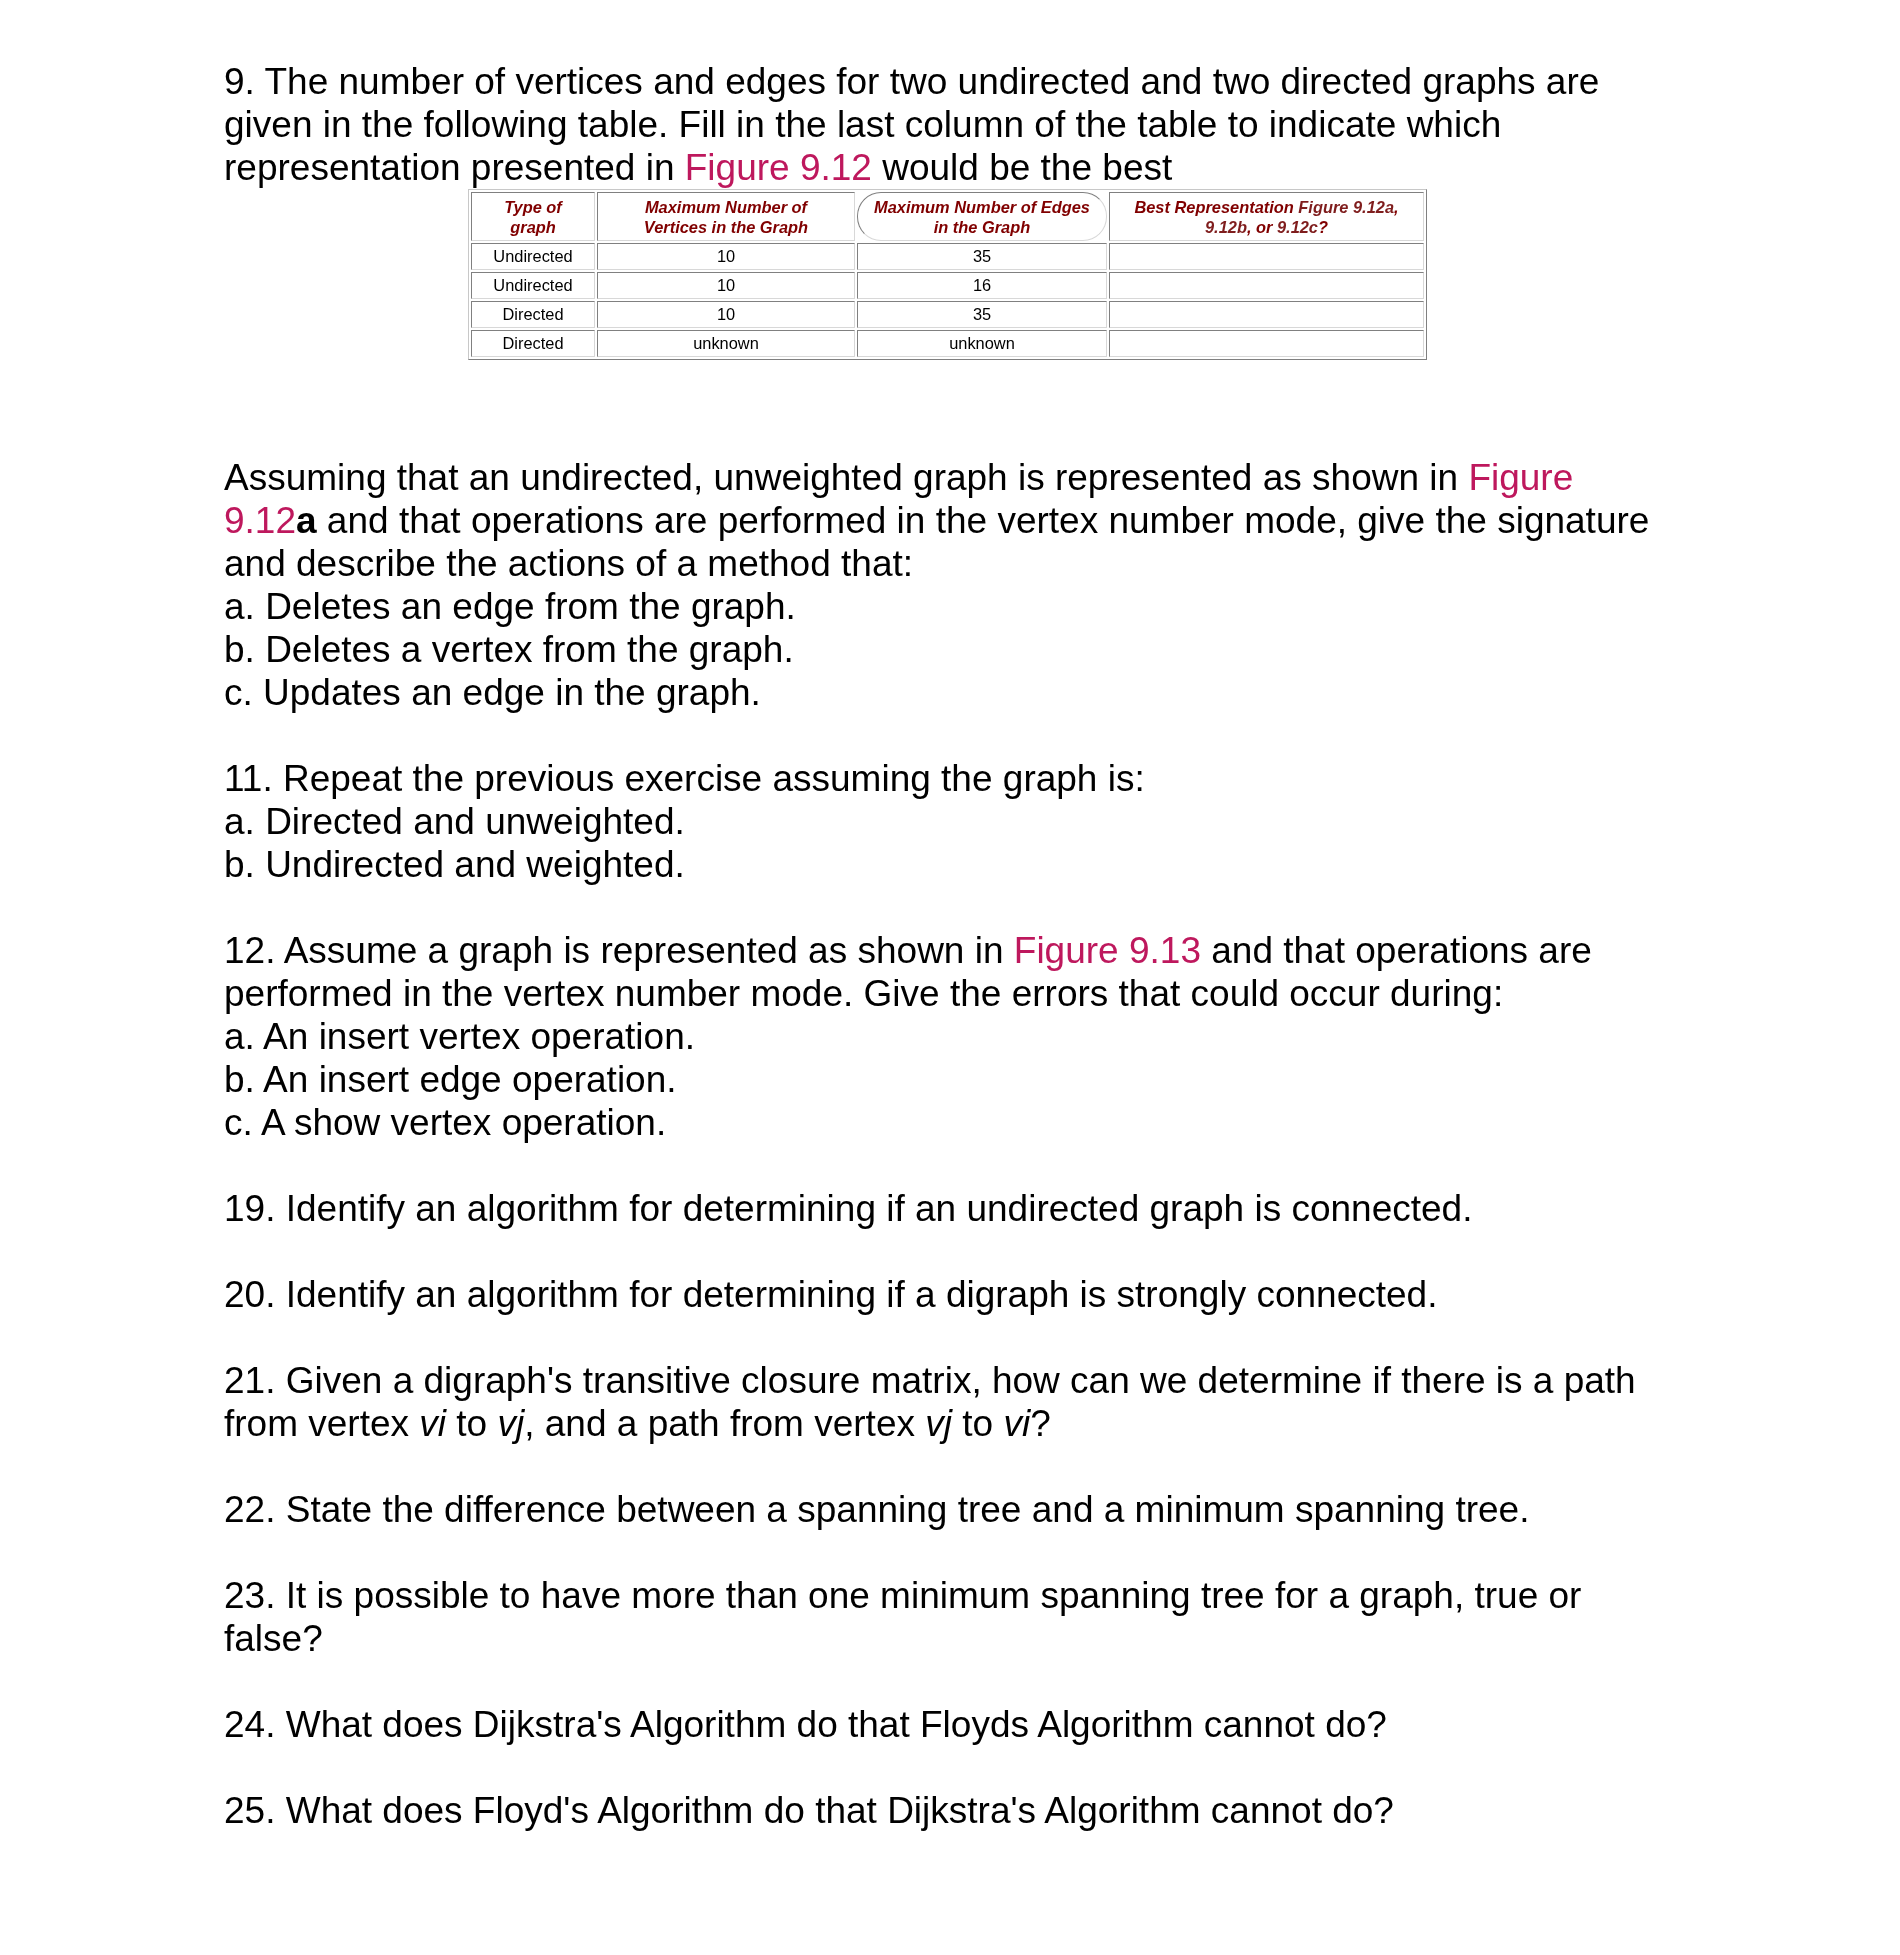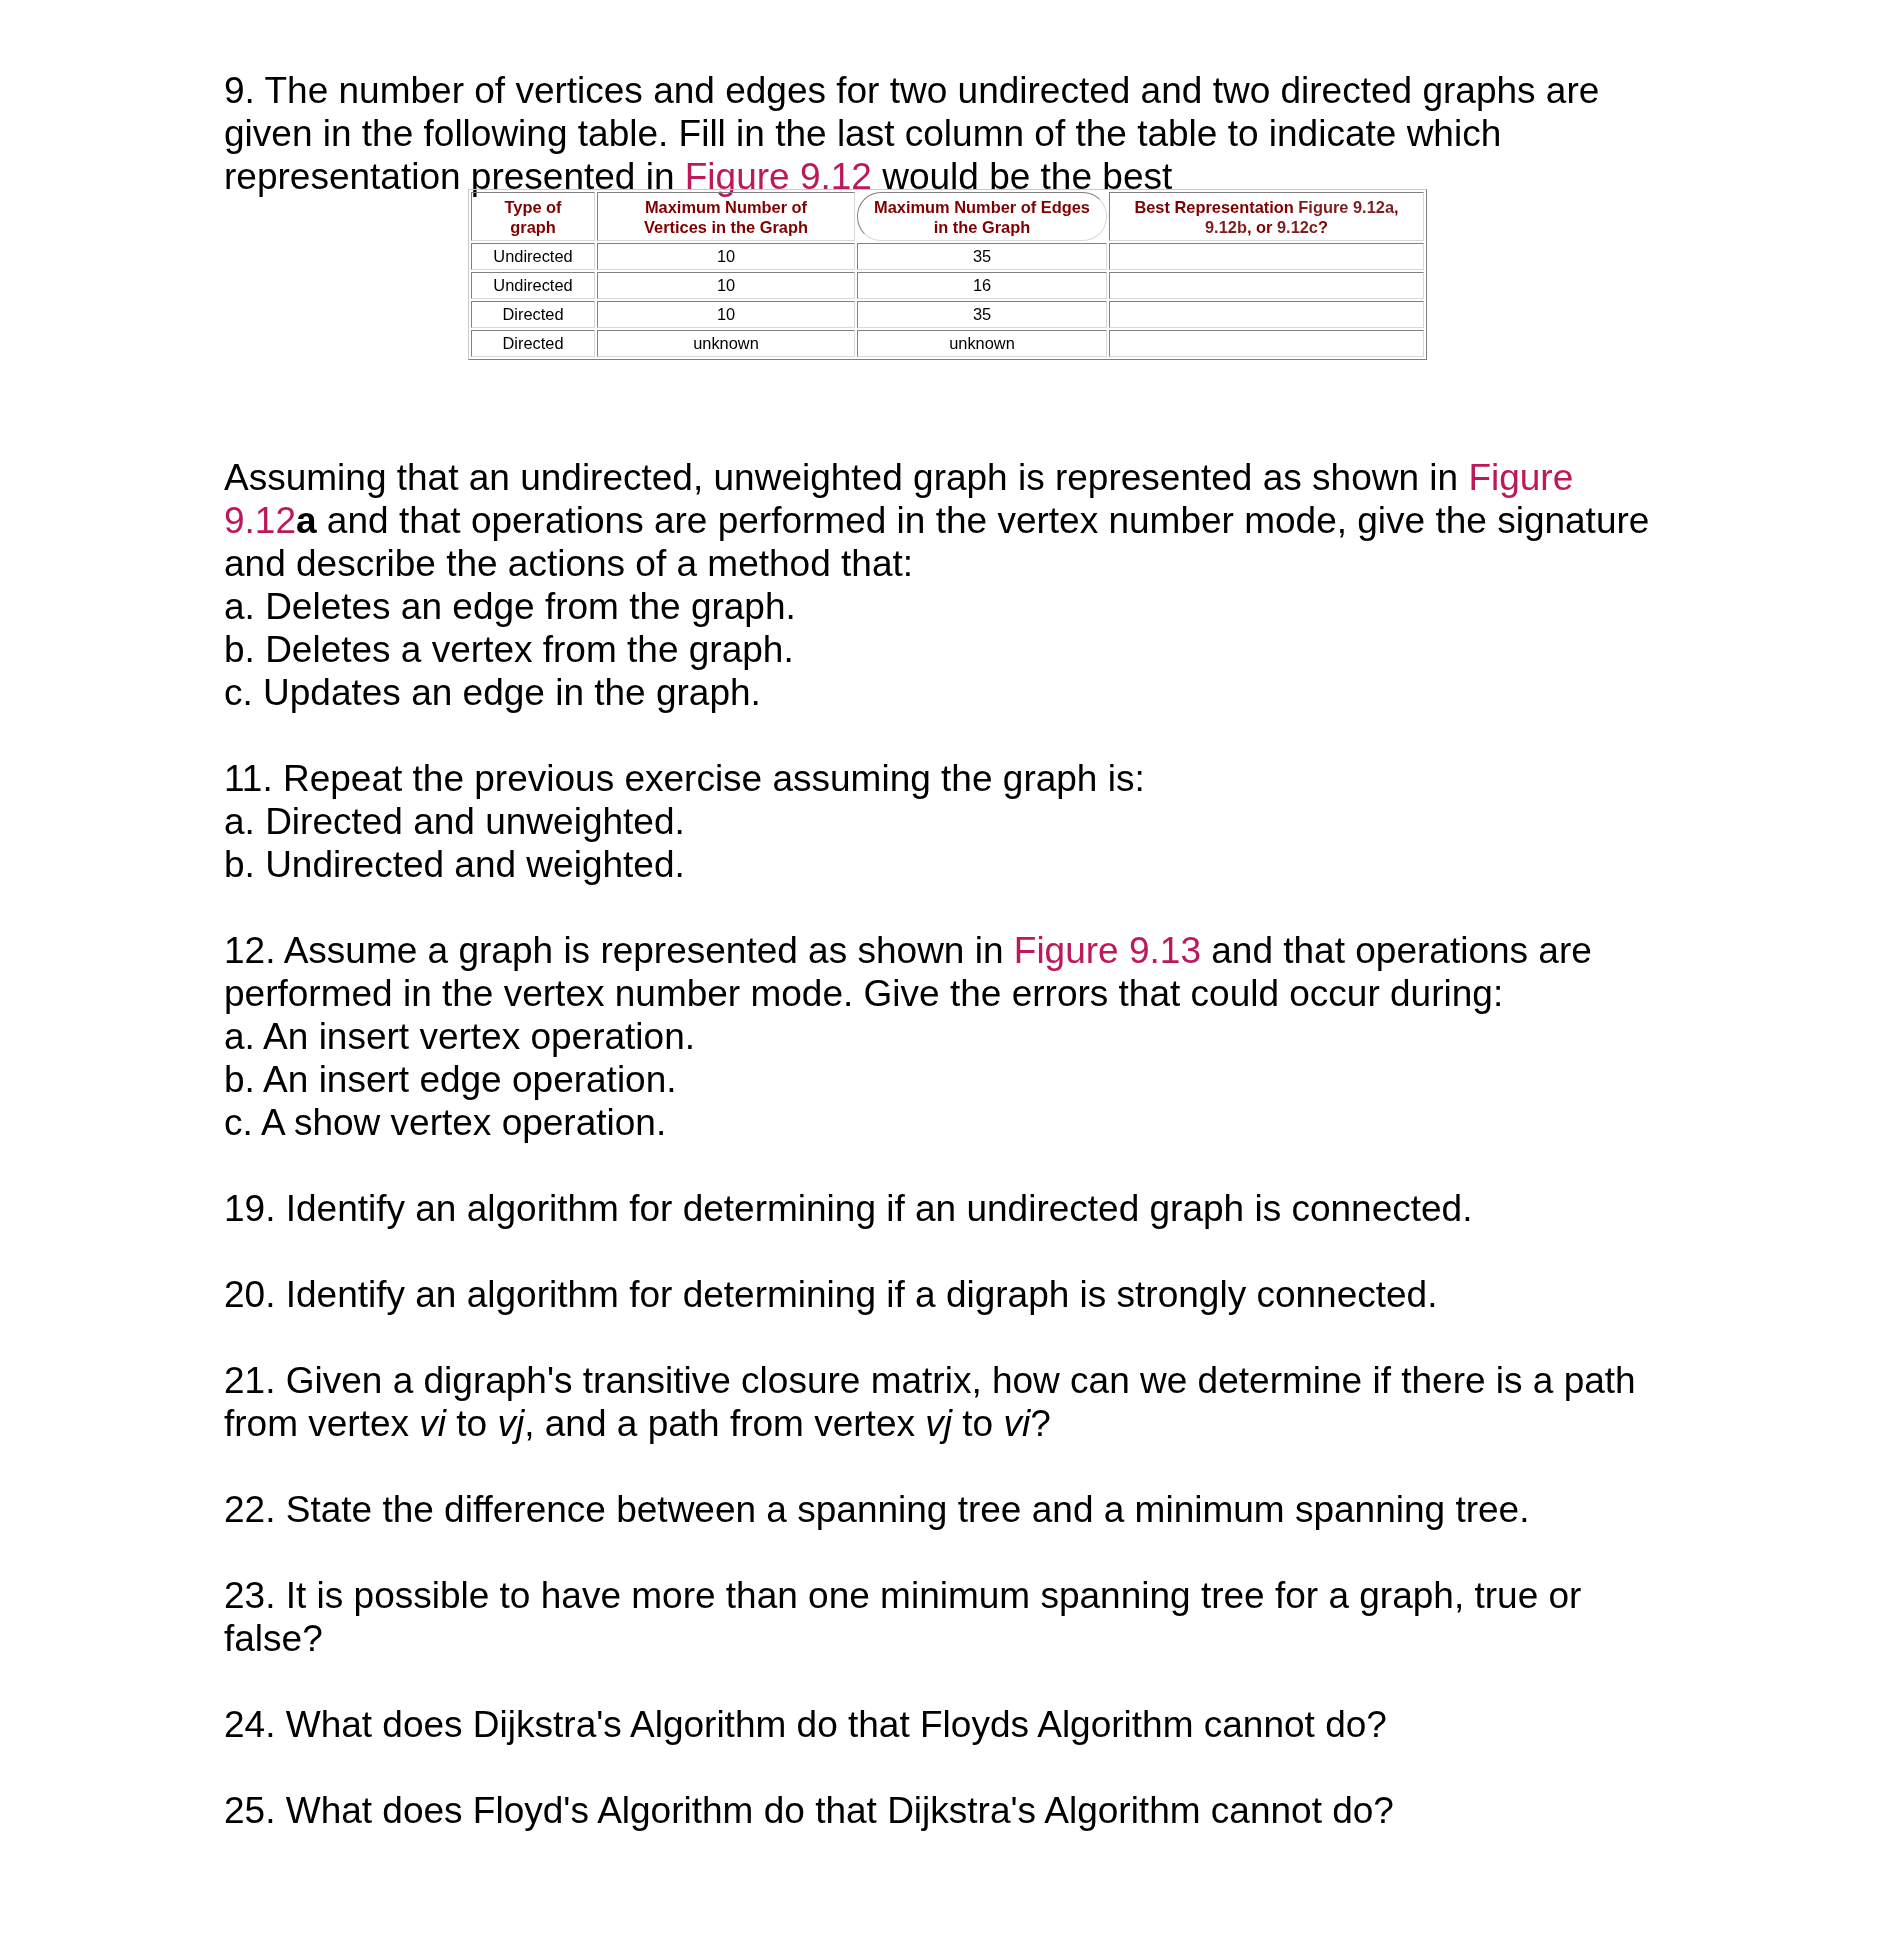--- a/index.html
+++ b/index.html
@@ -4,31 +4,31 @@
 <style>
   html, body { margin: 0; padding: 0; background: #ffffff; }
   body { width: 1901px; height: 1955px; position: relative; overflow: hidden;
          font-family: "Liberation Sans", sans-serif; color: #000; }
   .block { position: absolute; left: 224px; width: 1491px;
            font-size: 37px; line-height: 43px; white-space: nowrap; }
   .line { display: block; height: 43px; }
   .green { color: #be185d; }
   .bold { font-weight: bold; }
   .it { font-style: italic; }
-  #intro { top: 69px; }
+  #intro { top: 60px; }
   #rest { top: 456px; }
 
   #graph-table { position: absolute; left: 468px; top: 189px;
                  border-collapse: separate; border-spacing: 2.2px;
                  border: 0.7px solid #c8c8c8; border-right-color: #808080; border-bottom-color: #808080;
                  font-family: "Liberation Sans", sans-serif; font-size: 16.4px; }
   #graph-table td, #graph-table th {
     border: 0.7px solid; border-color: #808080 #d8d8d8 #d8d8d8 #808080;
     text-align: center; vertical-align: middle; padding: 0 3px; }
-  #graph-table th { height: 47px; color: #800000; font-weight: bold; line-height: 20px; }
+  #graph-table th { height: 47px; color: #800000; font-weight: bold; line-height: 20px; font-style: italic; }
   #graph-table td { height: 25px; margin-top: 24px; }
   #graph-table th .g { color: #7f1d1d; }
   .c1 { width: 116px; } .c2 { width: 250px; margin-top: 7px; } .c3 { width: 242px; border-radius: 24px; } .c4 { width: 307px; }
 </style>
 </head>
 <body>
 
 <div class="block" id="intro">
   <span class="line">9. The number of vertices and edges for two undirected and two directed graphs are</span>
   <span class="line">given in the following table. Fill in the last column of the table to indicate which</span>

